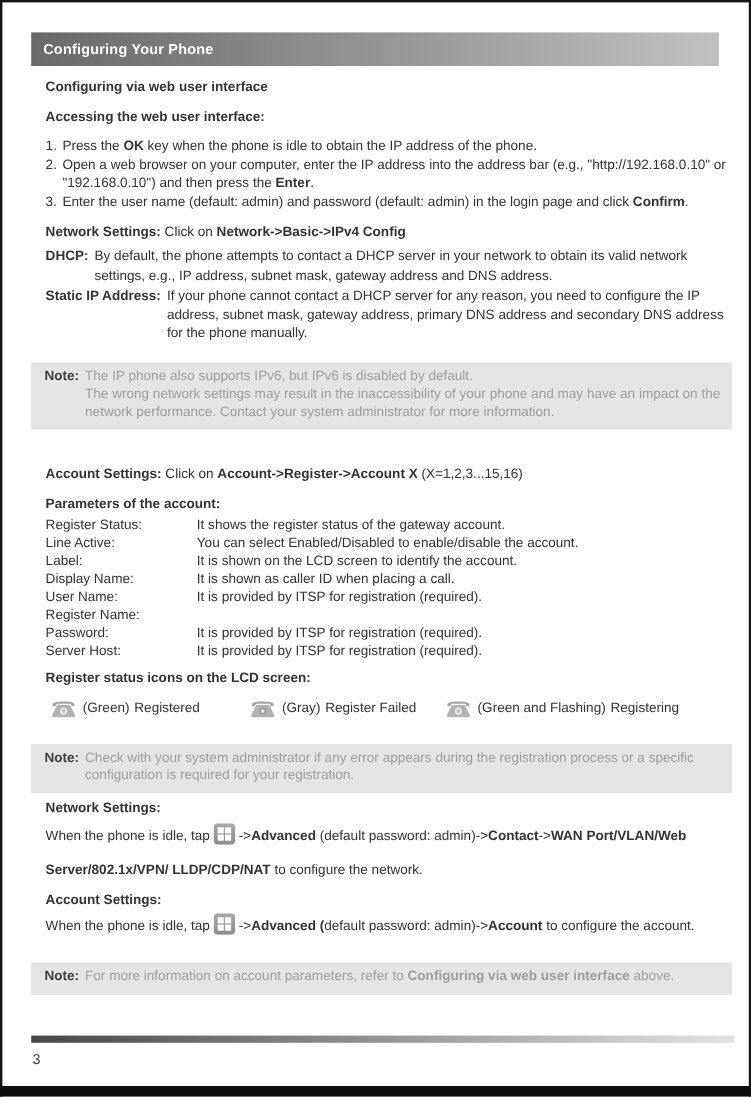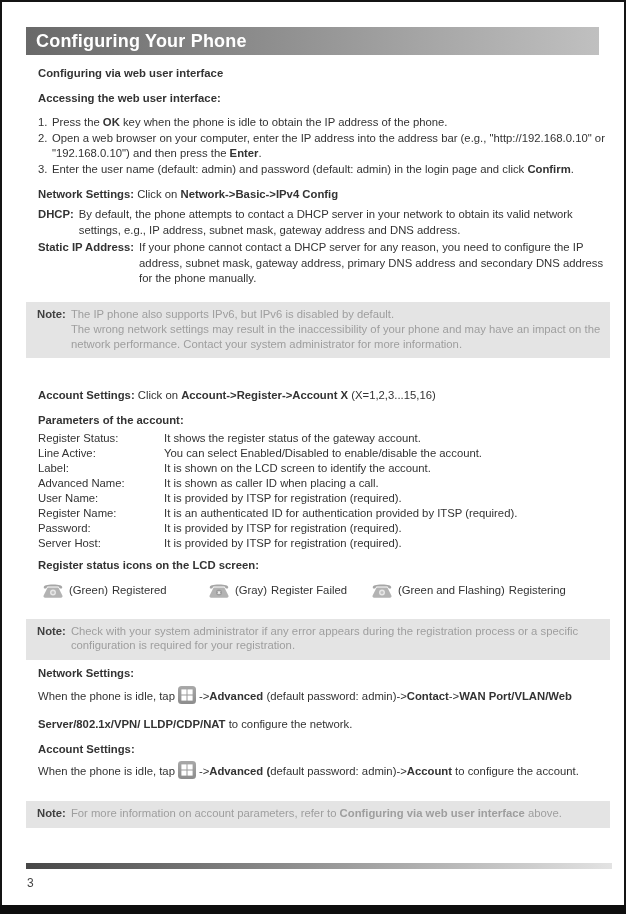--- a/index.html
+++ b/index.html
@@ -10,21 +10,21 @@
     color:var(--text,#333);
     font-size:11.3px; line-height:1.38;
   }
   .page {
     position:absolute; inset:0; background:#fff;
     border-top:2px solid #141414; border-left:2px solid #141414; border-right:2px solid #141414;
   }
   .header-bar {
     margin:25px 25px 0 24px; height:28px;
     background:linear-gradient(to right, var(--hdr1,#696969), var(--hdr2,#c0c0c0));
-    color:#fff; font-size:18px; font-weight:700; line-height:28px;
+    color:#fff; font-size:12px; font-weight:700; line-height:28px;
     padding-left:10px; letter-spacing:.2px;
   }
   .content { padding:0 16px 0 36px; }
   .sec-title { font-weight:700; margin-top:11px; }
   .sub-head  { font-weight:700; margin-top:9px; }
   .steps { margin-top:9px; }
   .step { display:flex; }
   .step-num { flex:none; width:14px; }
   .step-text { flex:1; }
   .inline-line { margin-top:10px; }
@@ -123,30 +123,29 @@
       </div>
       <div class="param-row">
         <span class="param-term">Line Active:</span>
         <span class="param-desc">You can select Enabled/Disabled to enable/disable the account.</span>
       </div>
       <div class="param-row">
         <span class="param-term">Label:</span>
         <span class="param-desc">It is shown on the LCD screen to identify the account.</span>
       </div>
       <div class="param-row">
-        <span class="param-term">Advanced Name:</span>
+        <span class="param-term">Display Name:</span>
         <span class="param-desc">It is shown as caller ID when placing a call.</span>
       </div>
       <div class="param-row">
         <span class="param-term">User Name:</span>
         <span class="param-desc">It is provided by ITSP for registration (required).</span>
       </div>
       <div class="param-row">
         <span class="param-term">Register Name:</span>
-        <span class="param-desc">It is an authenticated ID for authentication provided by ITSP (required).</span>
       </div>
       <div class="param-row">
         <span class="param-term">Password:</span>
         <span class="param-desc">It is provided by ITSP for registration (required).</span>
       </div>
       <div class="param-row">
         <span class="param-term">Server Host:</span>
         <span class="param-desc">It is provided by ITSP for registration (required).</span>
       </div>
     </div>

